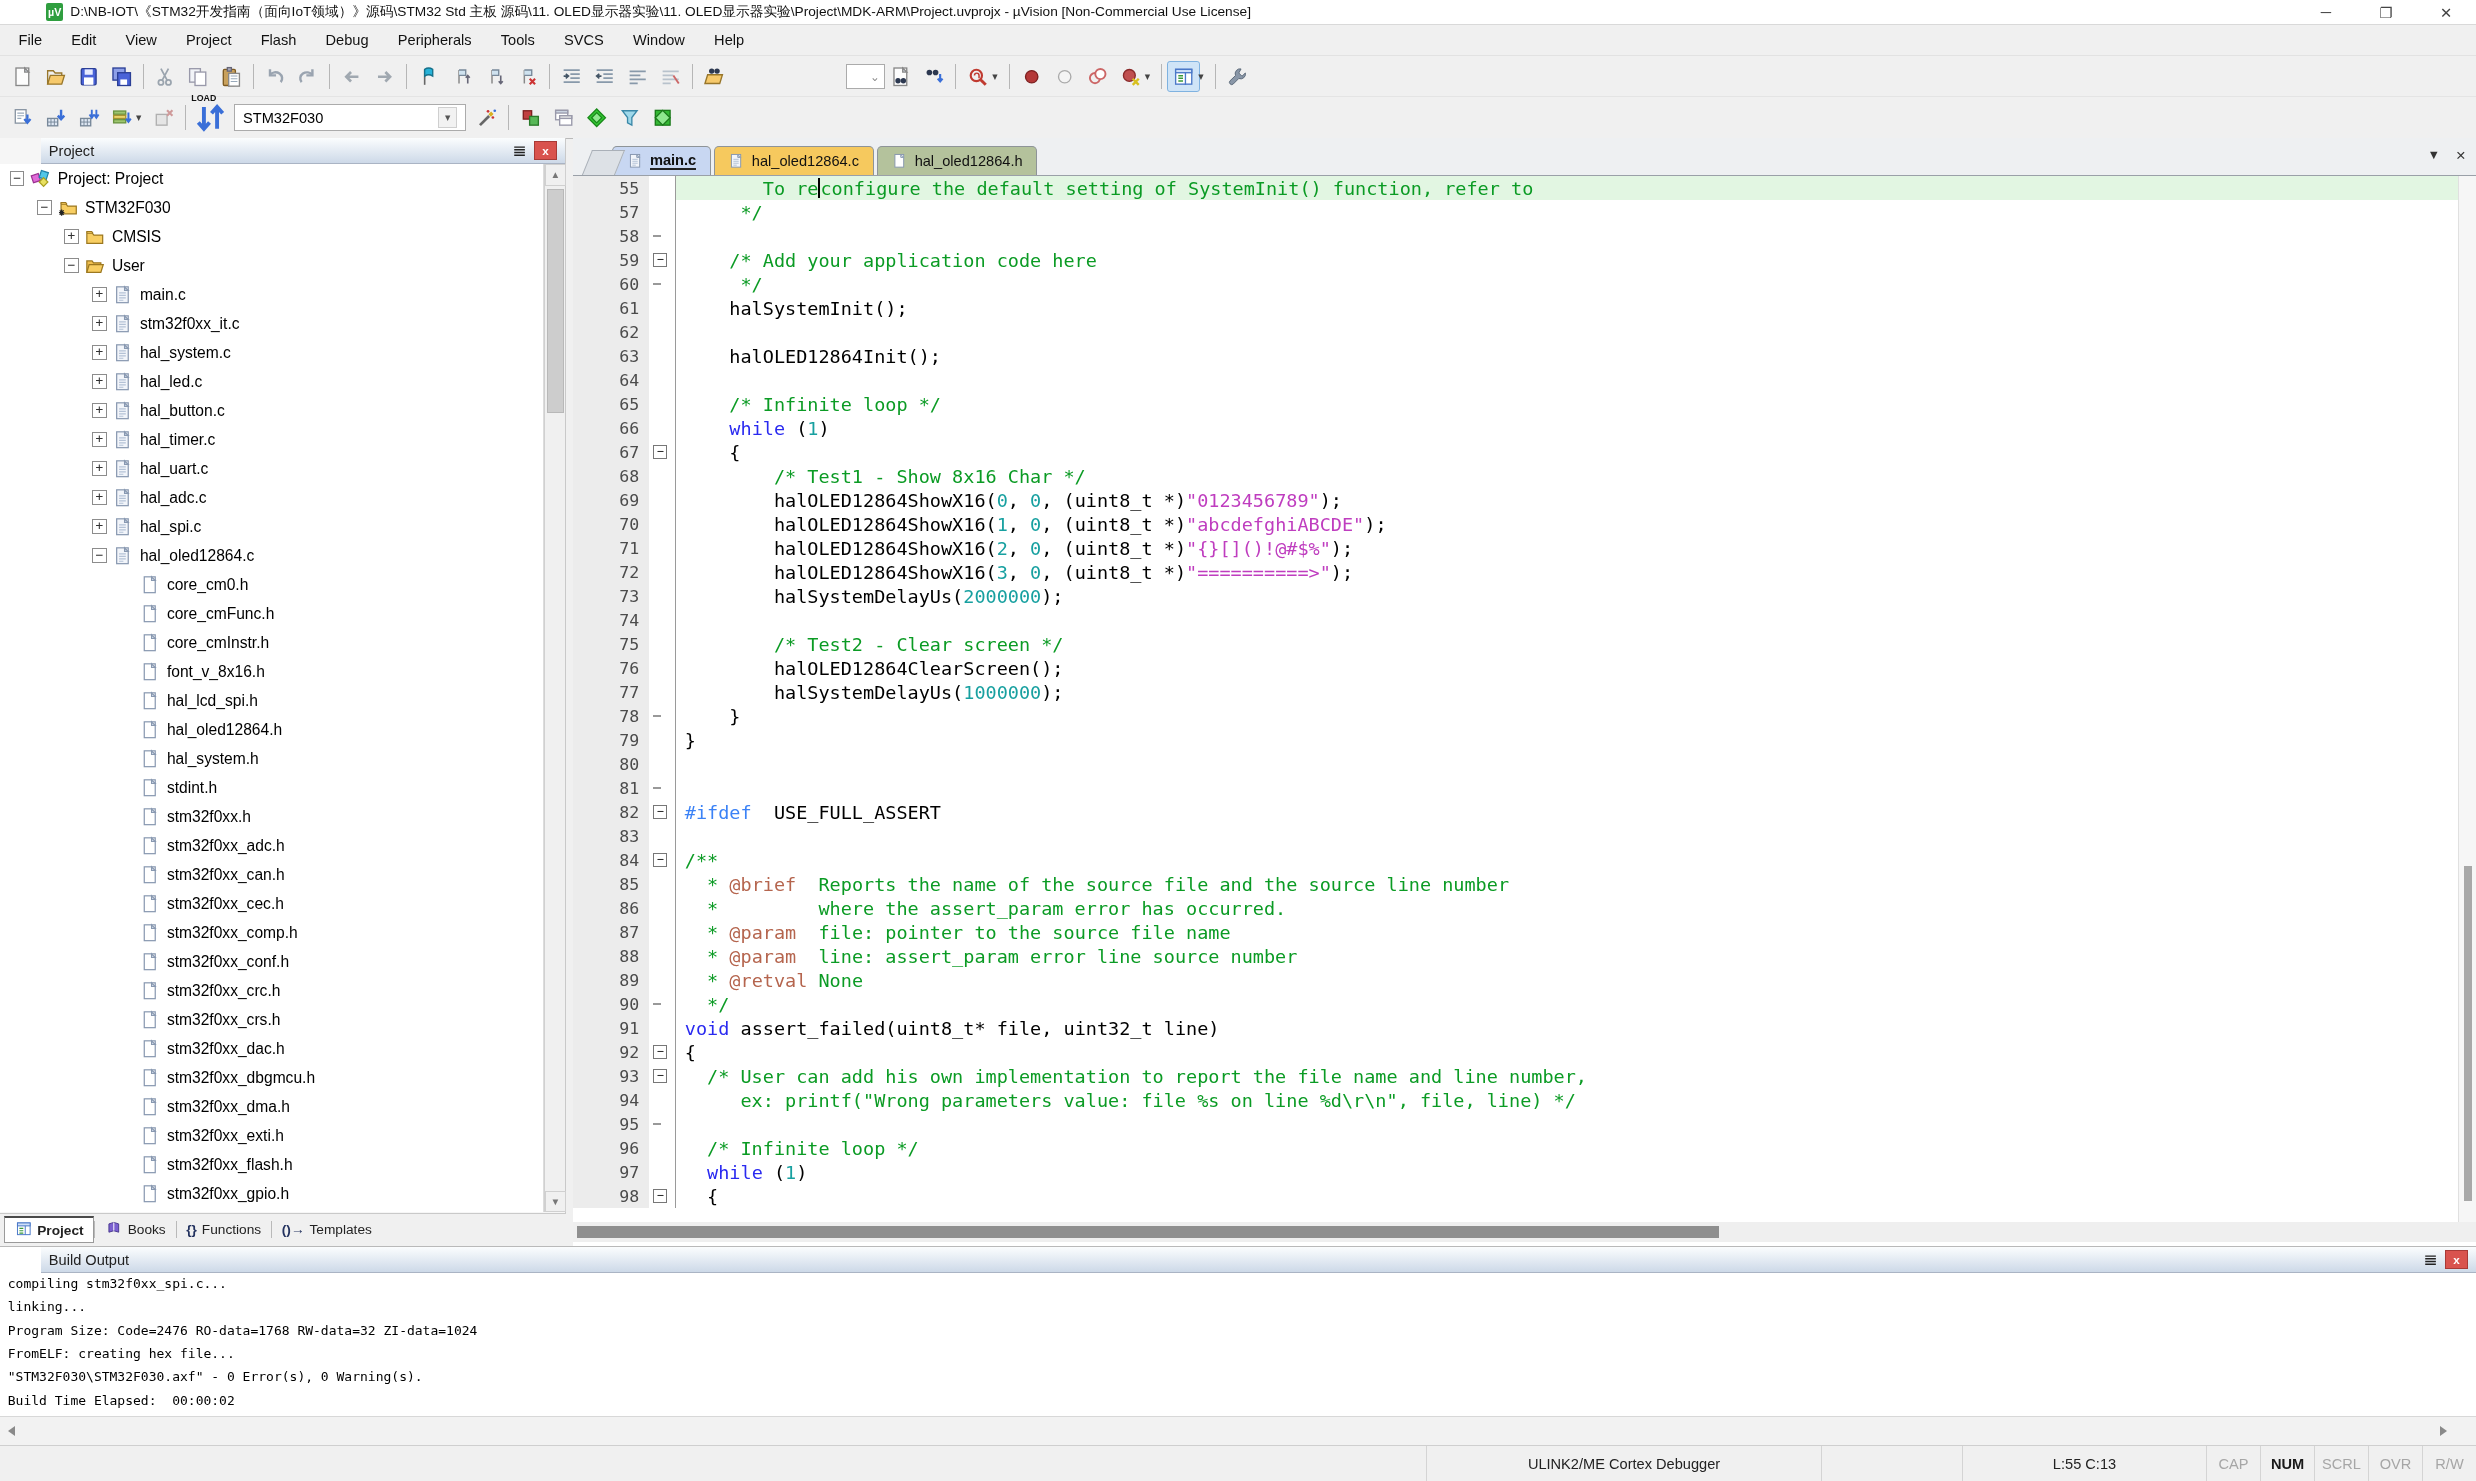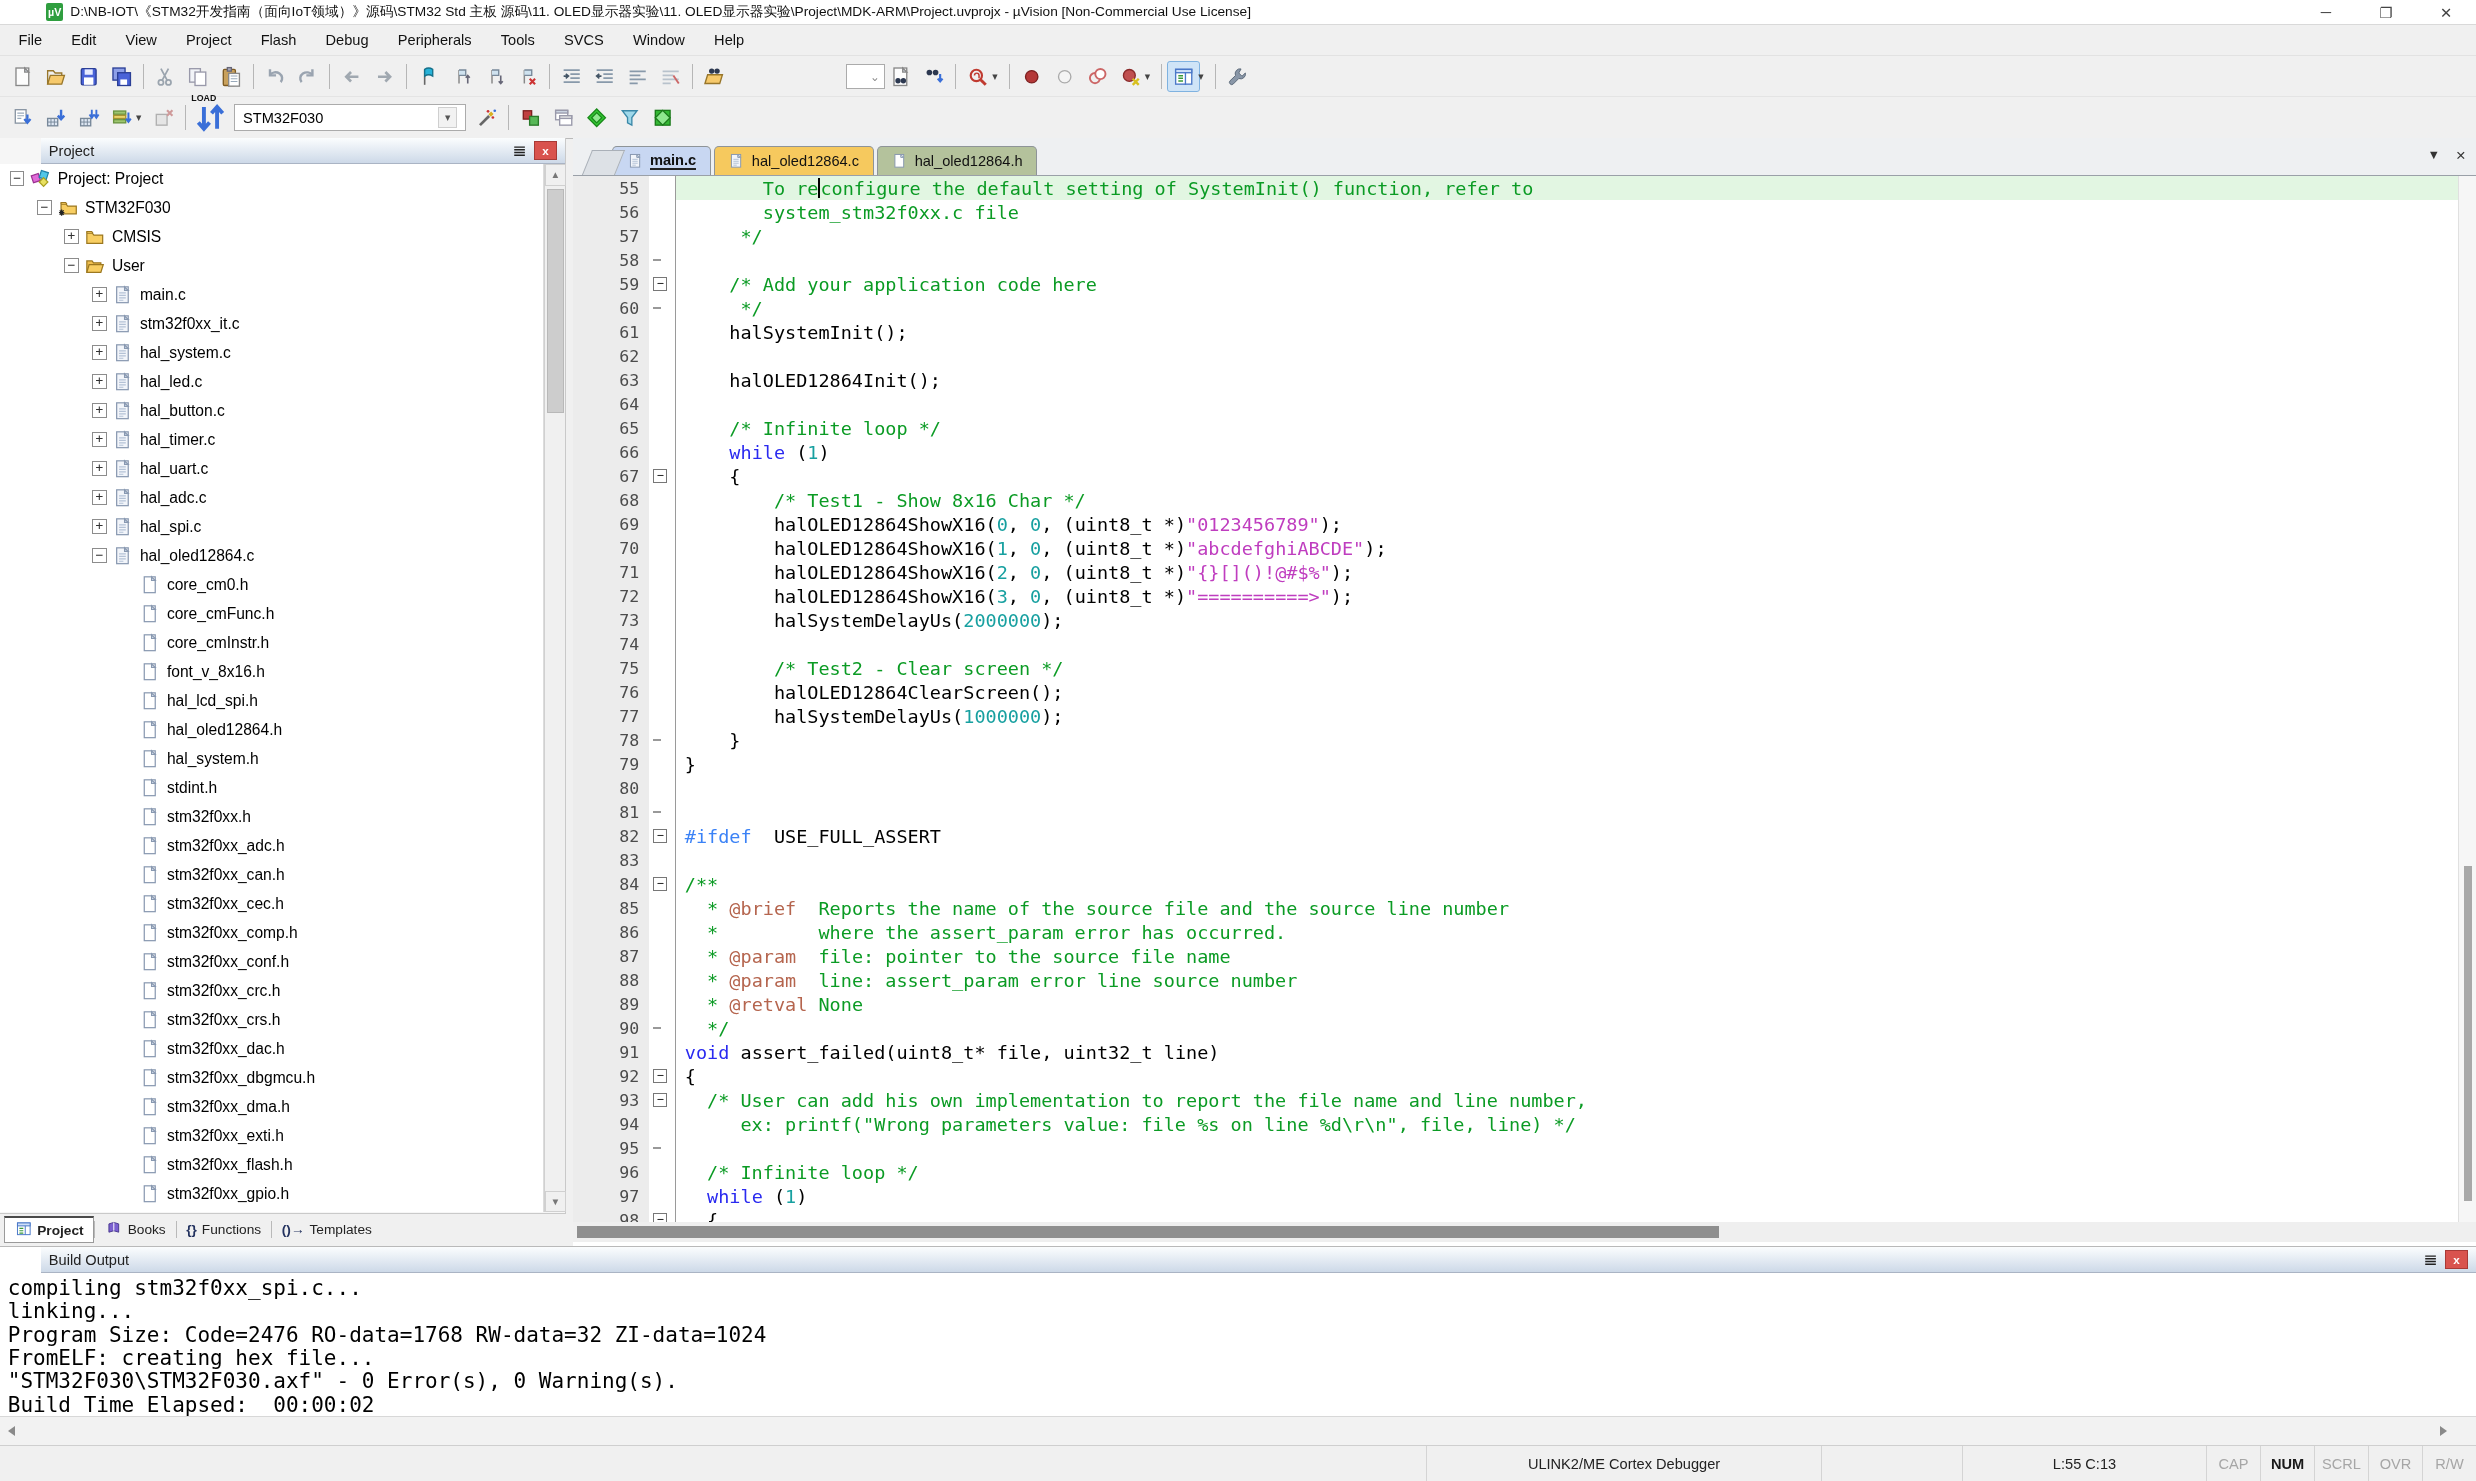--- a/index.html
+++ b/index.html
@@ -104,21 +104,21 @@
   .caret { display:inline-block; width:2px; height:19.5px; background:#000; vertical-align:middle; }
 
   #v-scroll { position:absolute; right:0; top:38px; width:17.6px; height:1046px; background:#f6f6f6; border-left:1px solid #e0e0e0; }
   #v-thumb { position:absolute; left:4.9px; width:7.8px; top:66%; height:32%; background:#a8a8a8; }
   #h-scroll { position:absolute; left:0; top:1084px; width:1903px; height:19.5px; background:#efefef; }
   #h-thumb { position:absolute; left:3.9px; top:3.9px; width:60%; height:11.7px; background:#8f8f8f; }
 
   
   #build-output { left:0; top:1246px; width:2476px; height:170px; background:#fff; border-top:1px solid #b9b9b9; }
   #bo-content { position:absolute; left:0; top:26px; width:2476px; height:143px; background:#fff; padding:2.9px 7.8px;
-    font-family:"DejaVu Sans Mono","Liberation Mono",monospace; font-size:21px; color:#000; }
+    font-family:"DejaVu Sans Mono","Liberation Mono",monospace; font-size:13px; color:#000; }
   #bo-content div { height:23.4px; white-space:pre; }
 
   #bo-scrollrow { left:0; top:1416px; width:2476px; height:29px; background:#f2f2f2; border-top:1px solid #d8d8d8; }
   .tri-left { position:absolute; left:7.8px; top:8.8px; width:0; height:0;
     border-top:5.9px solid transparent; border-bottom:5.9px solid transparent; border-right:7.8px solid #8a8a8a; }
   .tri-right { position:absolute; right:29px; top:8.8px; width:0; height:0;
     border-top:5.9px solid transparent; border-bottom:5.9px solid transparent; border-left:7.8px solid #8a8a8a; }
 
   
   #statusbar { left:0; top:1445px; width:2476px; height:36px; background:#f0f0f0; border-top:1px solid #cfcfcf;
@@ -915,25 +915,20 @@
     </div>
   <div class="tabbar-right">
     <span class="g">▼</span>
     <span class="g">✕</span>
   </div>
   <div id="code">
       <div class="cline hl">
         <span class="gut">55</span>
         <span class="fold"></span>
         <span class="ctext"><span class="tk-c">       To re</span><span class="caret"></span><span class="tk-c">configure the default setting of SystemInit() function, refer to</span></span>
-      </div>
-      <div class="cline">
-        <span class="gut">56</span>
-        <span class="fold"></span>
-        <span class="ctext"><span class="tk-c">       system_stm32f0xx.c file</span></span>
       </div>
       <div class="cline">
         <span class="gut">57</span>
         <span class="fold"></span>
         <span class="ctext"><span class="tk-c">     */</span></span>
       </div>
       <div class="cline">
         <span class="gut">58</span>
         <span class="fold">
           <span class="fold-tick"></span>

